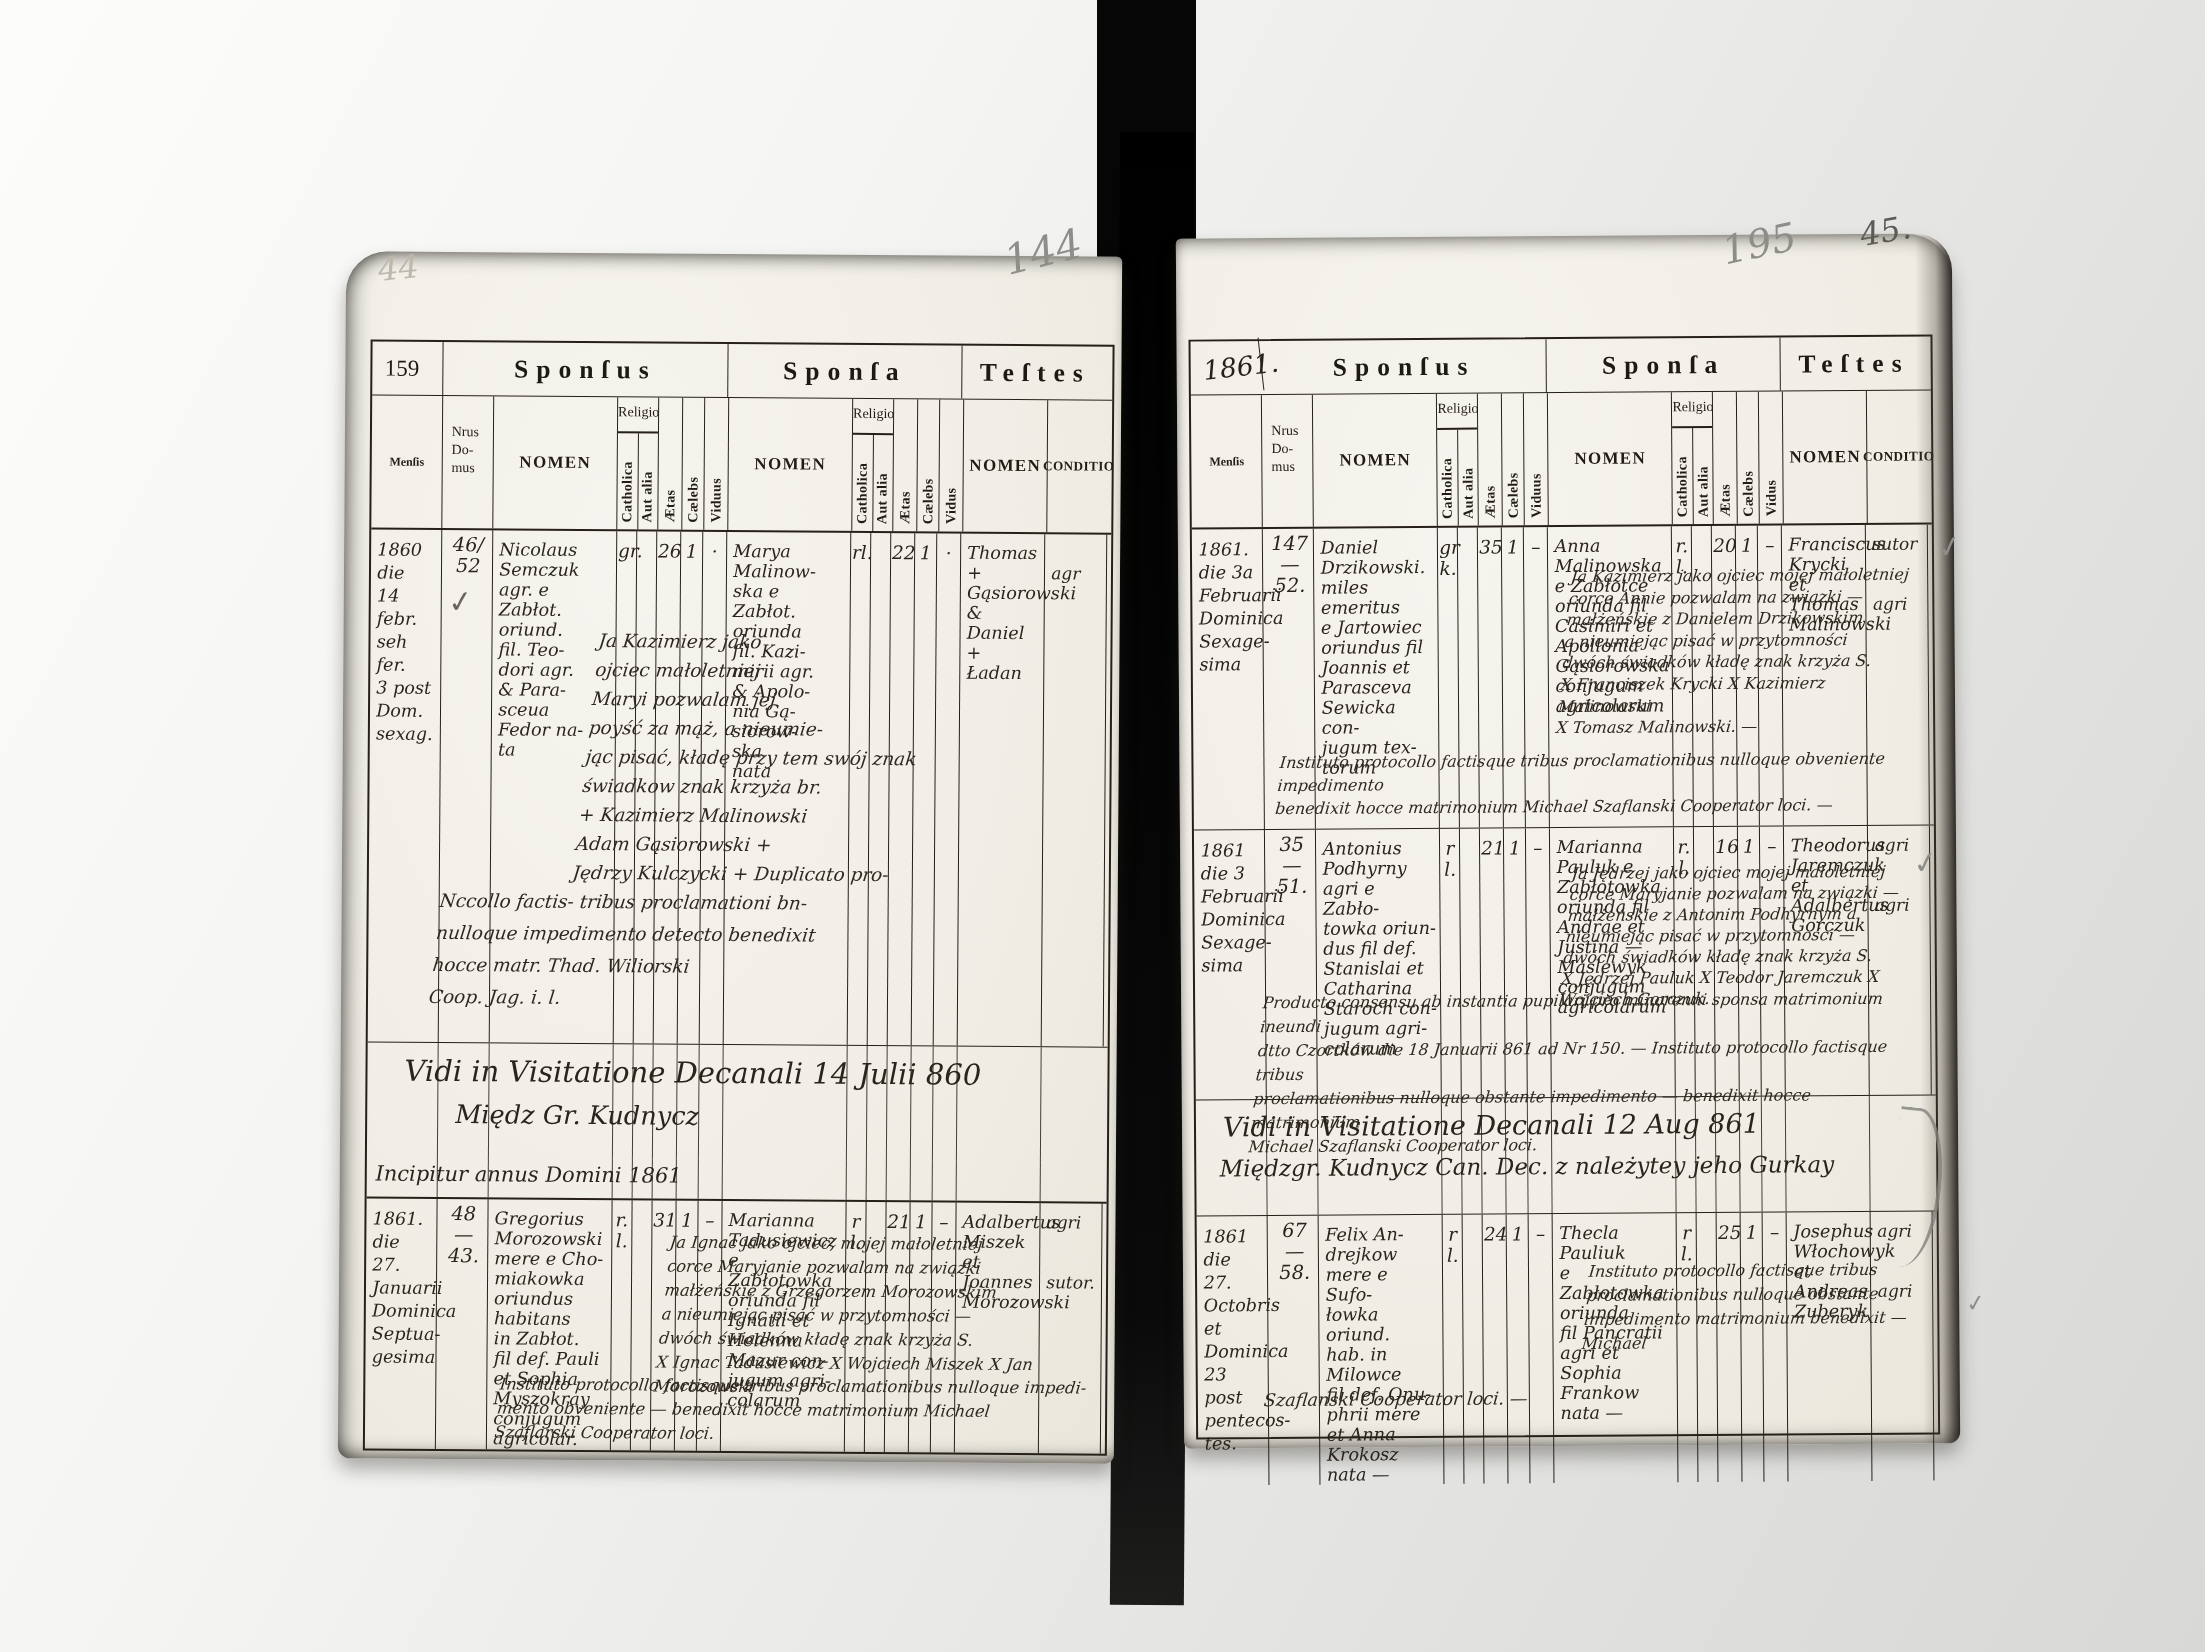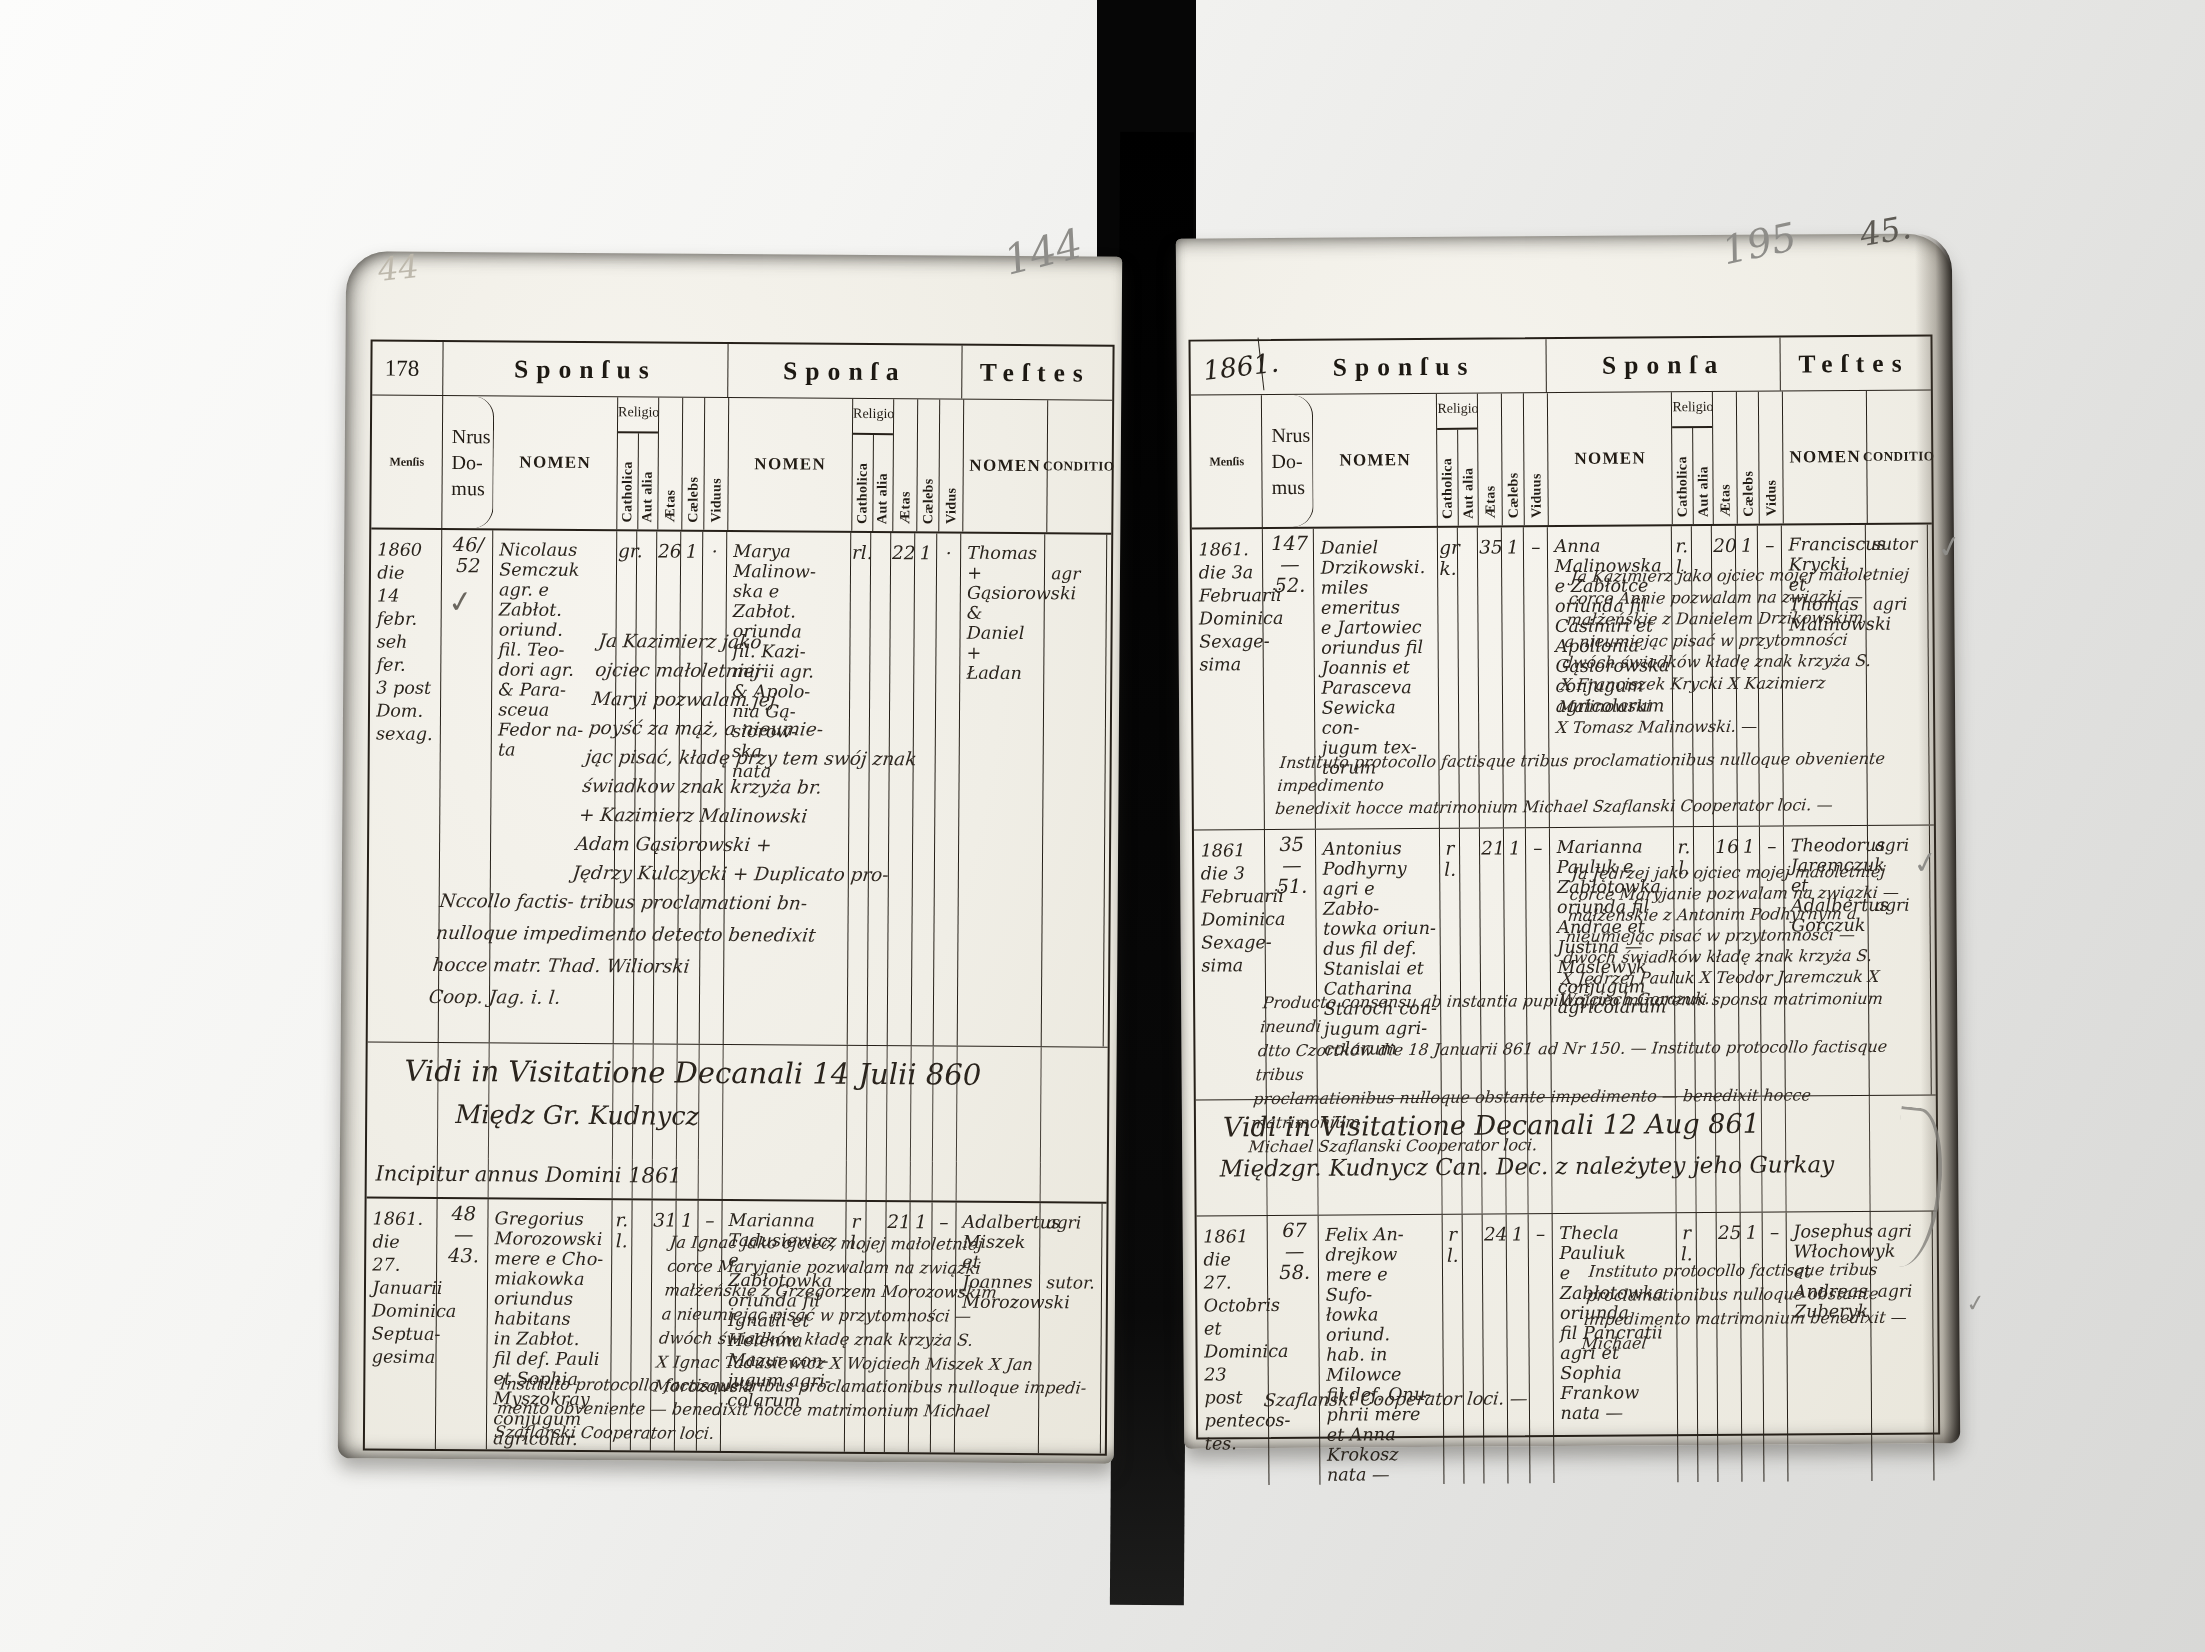--- a/index.html
+++ b/index.html
@@ -35,21 +35,21 @@
   .hrow1{height:53px;border-bottom:1.8px solid #262019;}
   .hrow1 .hc{border-right:1.8px solid #262019;display:flex;align-items:center;justify-content:center;
     font-weight:bold;font-size:25.6px;letter-spacing:8px;color:#1d1913;}
   .hrow1 .hc:last-child{border-right:none;}
   .hc.pagenum{justify-content:flex-start;padding-left:12.4px;letter-spacing:0;font-weight:normal;font-size:23px;}
   .hc.pagenum.hand{font-family:"DejaVu Serif",serif;font-style:italic;font-size:26.5px;transform:rotate(-6deg);color:#26211b;}
   .hrow2{height:132px;border-bottom:2.6px solid #262019;}
   .hcell{border-right:1.8px solid #262019;position:relative;color:#221c15;}
   .hrow2 .hcell:last-child{border-right:none;}
   .mensis-h{display:flex;align-items:center;justify-content:center;font-size:12px;font-weight:600;}
-  .nrus-h{font-size:20px;padding:26.5px 0 0 8.8px;white-space:pre-line;line-height:1.3;border-radius:21px;}
+  .nrus-h{font-size:14px;padding:26.5px 0 0 8.8px;white-space:pre-line;line-height:1.3;}
   .nomen-h{display:flex;align-items:center;justify-content:center;font-weight:bold;font-size:17px;letter-spacing:1.3px;}
   .cond-h{display:flex;align-items:center;justify-content:center;font-weight:bold;font-size:13.2px;letter-spacing:0.4px;}
   .vwrap{display:flex;align-items:flex-end;justify-content:center;padding-bottom:7px;}
   .vlab{writing-mode:vertical-rl;transform:rotate(180deg);font-weight:bold;font-size:14px;letter-spacing:0.4px;}
   .relgroup{display:flex;flex-direction:column;}
   .rel-top{height:26.5px;border-bottom:2.6px double #262019;text-align:center;font-size:14px;padding-top:7px;}
   .rel-cols{flex:1;display:flex;}
   .rel-col{flex:1;display:flex;align-items:flex-end;justify-content:center;padding-bottom:7px;}
   .rel-col.b{border-right:1.8px solid #262019;}
   
@@ -107,21 +107,21 @@
 
 <div class="scene">
 
   <div class="gutter-top"></div>
   <div class="gutter-main"></div>
 
   <div class="page left">
     <div class="table">
 
       <div class="hrow1 grid4">
-        <div class="hc pagenum">178</div>
+        <div class="hc pagenum">159</div>
         <div class="hc">Sponſus</div>
         <div class="hc">Sponſa</div>
         <div class="hc">Teſtes</div>
       </div>
 
       <div class="hrow2 grid14">
         <div class="hcell mensis-h">Menſis</div>
         <div class="hcell nrus-h">Nrus
 Do-
 mus</div>

